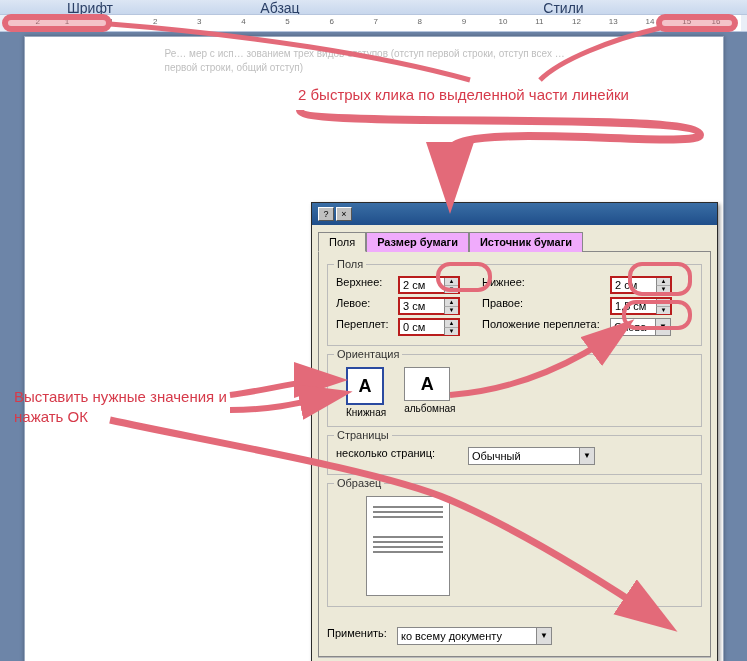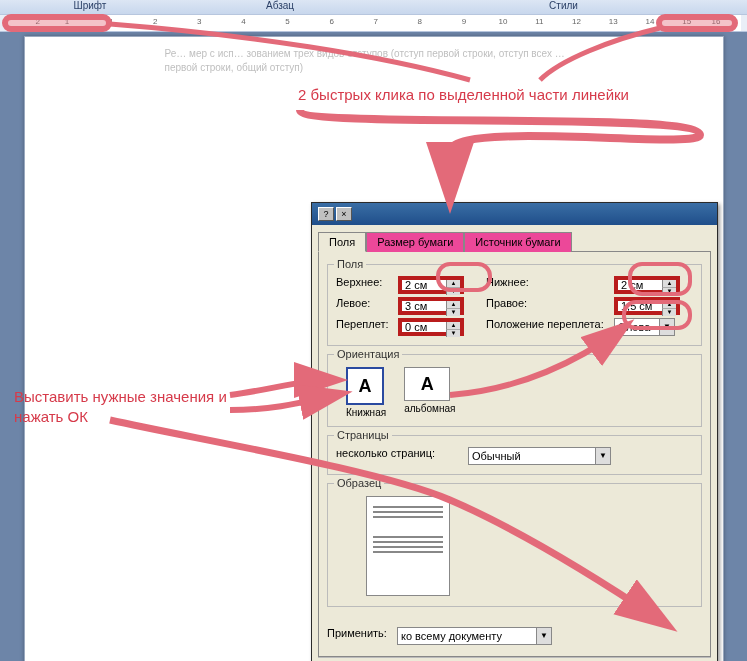--- a/index.html
+++ b/index.html
@@ -11,21 +11,21 @@
     width: 747px;
     height: 661px;
     overflow: hidden;
     position: relative;
   }
   .ribbon-labels {
     display: flex;
     height: 14px;
     background: linear-gradient(#dce6f4,#c8d7ed);
     color: #2a3f66;
-    font-size: 10px;
+    font-size: 14px;
   }
   .ribbon-labels div { text-align: center; }
   .rl-shrift { width: 180px; }
   .rl-abzats { width: 200px; }
   .rl-stili  { flex: 1; }
   .ruler-wrap {
     height: 18px;
     background: #e9eef7;
     border-top: 1px solid #b7c6de;
     border-bottom: 1px solid #b7c6de;
@@ -102,21 +102,21 @@
     background: #ece9d8;
     margin-right: 0px;
     position: relative;
     top: 1px;
   }
   .tab.active {
     background: #ece9d8;
     border-bottom: 1px solid #ece9d8;
     z-index: 2;
   }
-  .tab:not(.active){ background:#ec4899; }
+  .tab:not(.active){ background:#f0abfc;font-weight:bold; }
   .tabpanel {
     border: 1px solid #888;
     margin: 0 6px;
     padding: 8px;
     background: #ece9d8;
   }
   .group {
     border: 1px solid #bbb;
     margin: 4px 0 8px 0;
     padding: 8px 8px 6px 8px;
@@ -128,21 +128,21 @@
     background: #ece9d8;
     padding: 0 3px;
     font-size: 11px;
     color: #333;
   }
   .row { display: flex; align-items: flex-start; margin: 3px 0; font-size: 11px; }
   .row label.l { width: 62px; }
   .row label.l2 { width: 128px; text-align: left; margin-left: 22px; }
   .spin {
     display: inline-flex; align-items: stretch;
-    border: 4px solid #b91c1c; background:#fff; height: 18px;
+    border: 2px solid #b91c1c; background:#fff; height: 18px;
   }
   .spin input {
     width: 44px; border: none; padding: 0 3px; font-size: 11px;
     font-family: inherit; outline: none;
   }
   .spin .sbtns { display:flex; flex-direction:column; }
   .spin .sb {
     width: 14px; height: 8px; font-size: 6px; line-height: 7px;
     text-align:center; background:#ddd; border-left:1px solid #888;
     border-bottom:1px solid #aaa;
@@ -318,21 +318,21 @@
           <div>альбомная</div>
         </div>
       </div>
     </div>
 
     <div class="group">
       <span class="legend">Страницы</span>
       <div class="row">
         <label style="width:132px">несколько страниц:</label>
         <span class="combo">
-          <input style="width: 126px;" value="Обычный">
+          <input style="width: 110px;" value="Обычный">
           <span class="cbtn">▼</span>
         </span>
       </div>
     </div>
 
     <div class="group">
       <span class="legend">Образец</span>
       <div class="sample">
         <div class="ln"></div>
           <div class="ln"></div>

